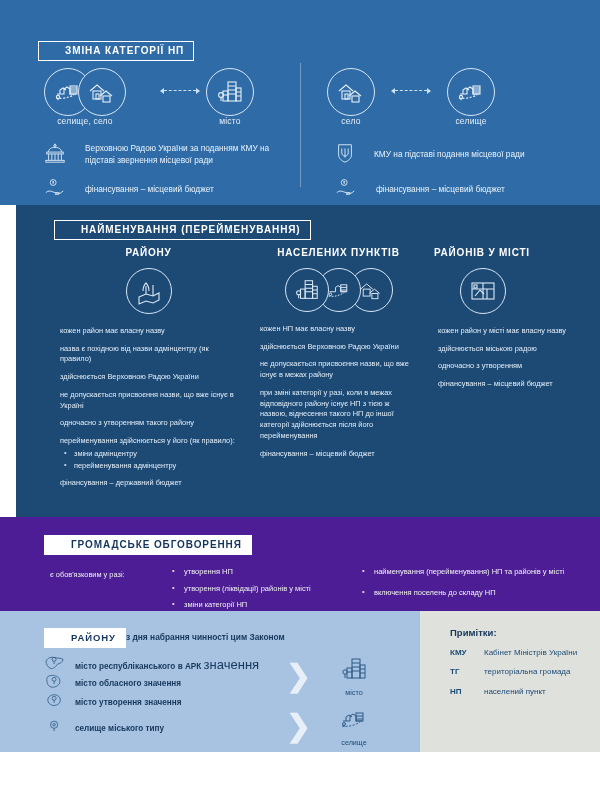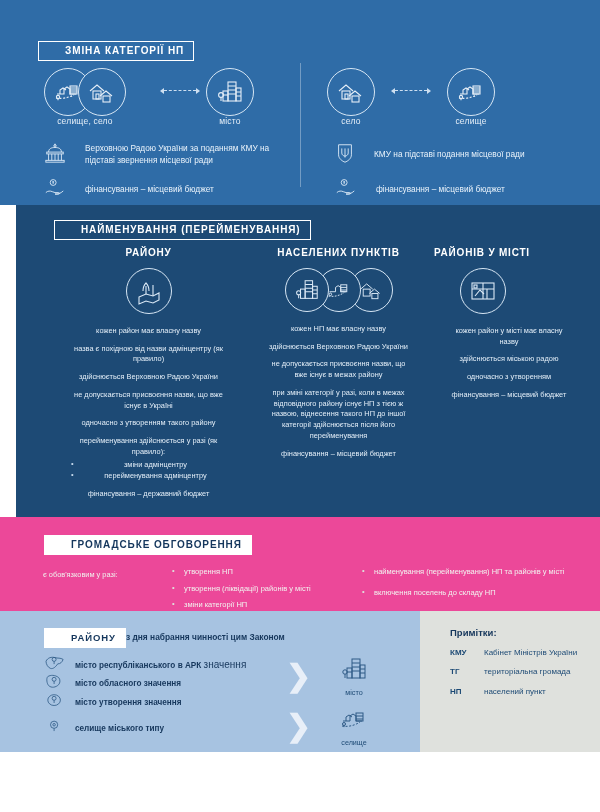--- a/index.html
+++ b/index.html
@@ -65,37 +65,37 @@
     position: absolute; left: 16px; top: 205px; width: 600px; height: 348px;
     background: #1d4a75;
   }
   .sec2 .pill-wrap { position: absolute; left: 38px; top: 14px; }
   .col { position: absolute; top: 42px; }
   .col-title {
     color: #ffffff; font-weight: bold; font-size: 10px; letter-spacing: .8px;
     text-align: center; margin-bottom: 10px;
   }
   .col-icons { display: flex; justify-content: center; margin-bottom: 12px; }
-  .col ul { list-style: none; margin: 11px; padding: 0; text-align: center; }
+  .col ul { list-style: none; margin: 4px; padding: 0; }
   .col li {
     font-size: 7.4px; line-height: 1.45; color: #e3eef8; margin-bottom: 7px;
   }
   .col li.sub { margin: 0 0 1px 0; padding-left: 14px; position: relative; }
   .col li.sub::before {
     content: "•"; position: absolute; left: 4px; top: -1px; color: #c8dcee;
   }
 
   
   .sec3 {
     position: absolute; left: 0; top: 517px; width: 600px; height: 94px;
-    background: #ec4899;
+    background: #4c1d95;
   }
   .sec3 .pill-wrap { position: absolute; left: 44px; top: 17px; }
   .sec3 .lead {
-    position: absolute; left: 43px; top: 53px; font-size: 7.4px; color: #f0f1ee;
+    position: absolute; left: 50px; top: 53px; font-size: 7.4px; color: #f0f1ee;
   }
   .disc-col { position: absolute; top: 50px; }
   .disc-col li {
     font-size: 7.5px; color: #f2f3f0; line-height: 1.4; margin-bottom: 6px;
     list-style: none; padding-left: 14px; position: relative;
   }
   .disc-col li::before {
     content: "•"; position: absolute; left: 2px; top: -1px; color: #dfe0dc;
   }
   .disc-col ul { margin: 0; padding: 0; }
@@ -111,21 +111,21 @@
   }
   .sec4-left .pill-wrap { position: absolute; left: 44px; top: 16px; }
   .imp-sub {
     position: absolute; left: 126px; top: 21px;
     font-size: 8.4px; font-weight: bold; color: #16375c;
   }
   .imp-item {
     display: flex; align-items: center; gap: 9px; height: 19px;
   }
   .imp-item .lbl { font-size: 8.2px; color: #16375c; font-weight: bold; }
-  .imp-item .lbl .thin { font-weight: normal; font-size: 10px; }
+  .imp-item .lbl .thin { font-weight: normal; font-size: 13px; }
   .chev {
     position: absolute; color: #e8eff8; font-size: 30px; font-weight: bold;
     line-height: 1; font-family: "Liberation Sans", sans-serif;
   }
   .dest { position: absolute; text-align: center; }
   .dest .dcap { font-size: 7.2px; color: #1d4a75; margin-top: 1px; }
 
   .notes-title {
     position: absolute; left: 450px; top: 627px;
     font-size: 9.5px; font-weight: bold; color: #16375c;
@@ -303,21 +303,21 @@
             <path d="M8 14c0-3 1-6 3-8 2 2 3 5 3 8"></path>
           </svg>
         </div>
       </div>
       <ul>
         <li>кожен район має власну назву</li>
         <li>назва є похідною від назви адмінцентру (як правило)</li>
         <li>здійснюється Верховною Радою України</li>
         <li>не допускається присвоєння назви, що вже існує в Україні</li>
         <li>одночасно з утворенням такого району</li>
-        <li style="margin-bottom:2px;">перейменування здійснюється у разі (як правило):</li>
+        <li style="margin-bottom:2px;">перейменування здійснюється у його (як правило):</li>
         <li class="sub">зміни адмінцентру</li>
         <li class="sub" style="margin-bottom:7px;">перейменування адмінцентру</li>
         <li>фінансування – державний бюджет</li>
       </ul>
     </div>
 
     <div class="col" style="left:240px; width:165px;">
       <div class="col-title">НАСЕЛЕНИХ ПУНКТІВ</div>
       <div class="col-icons">
         <div class="circ" style="width:44px;height:44px;z-index:3;position:relative;background:#1d4a75;">

